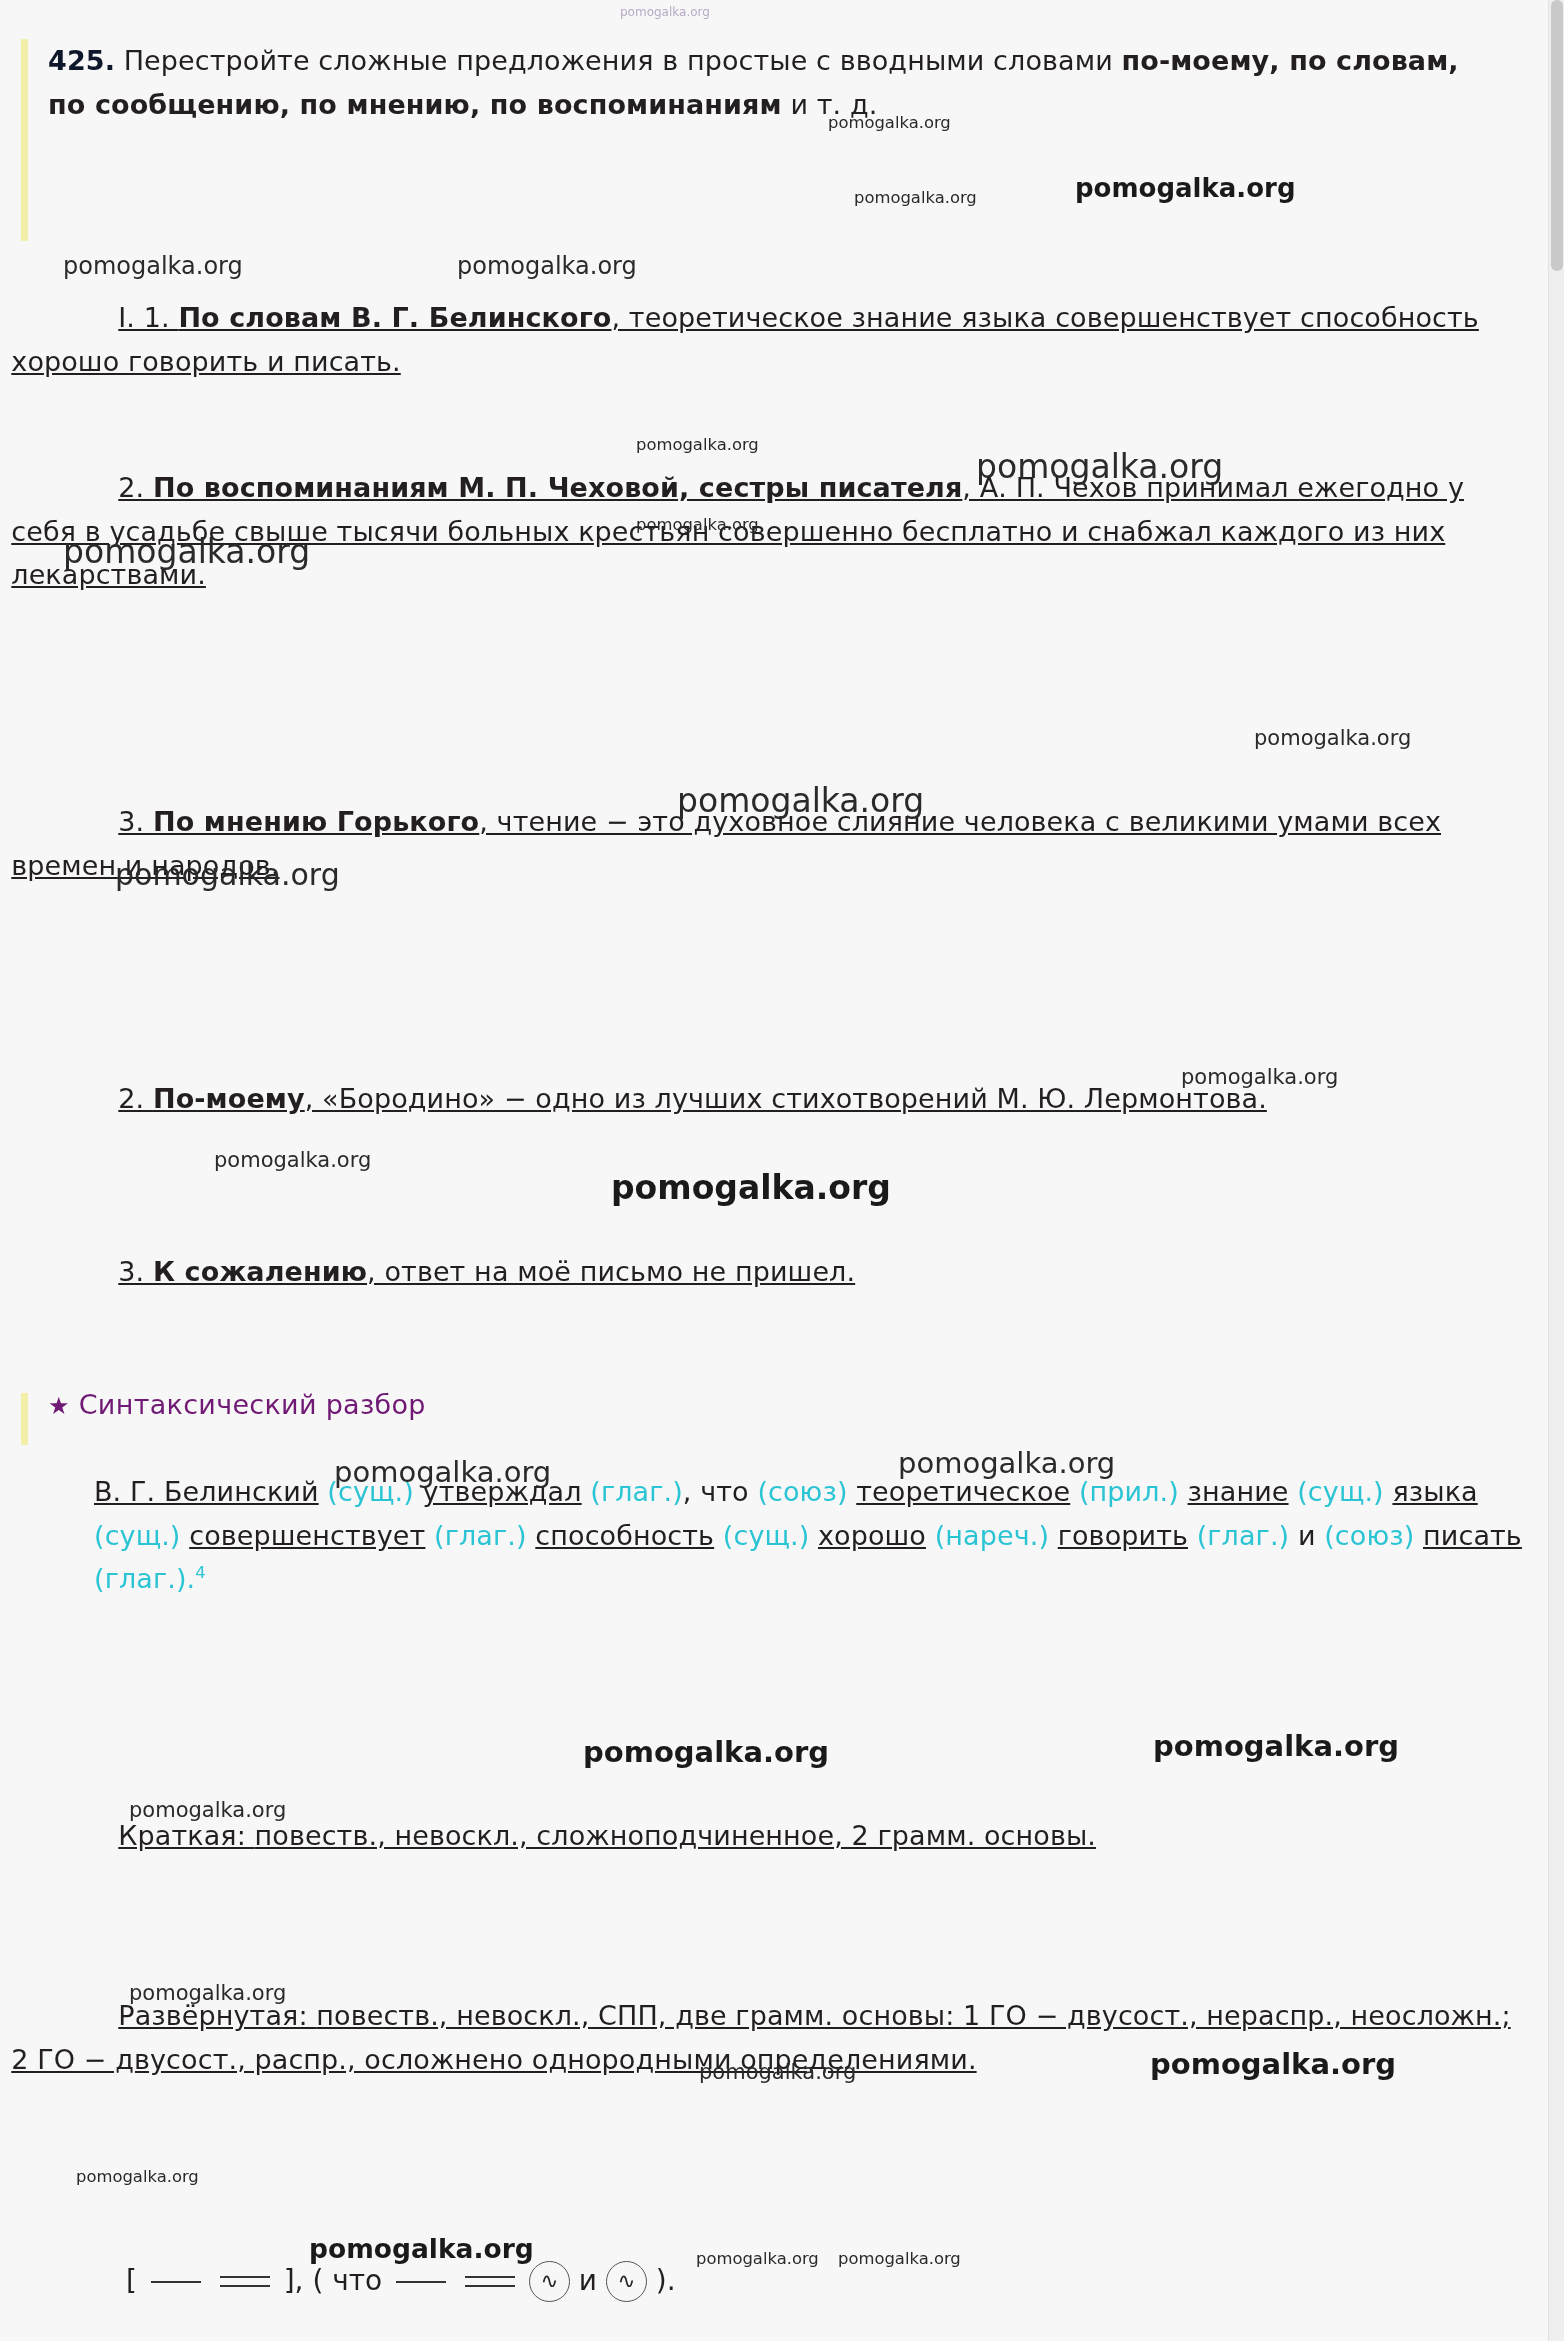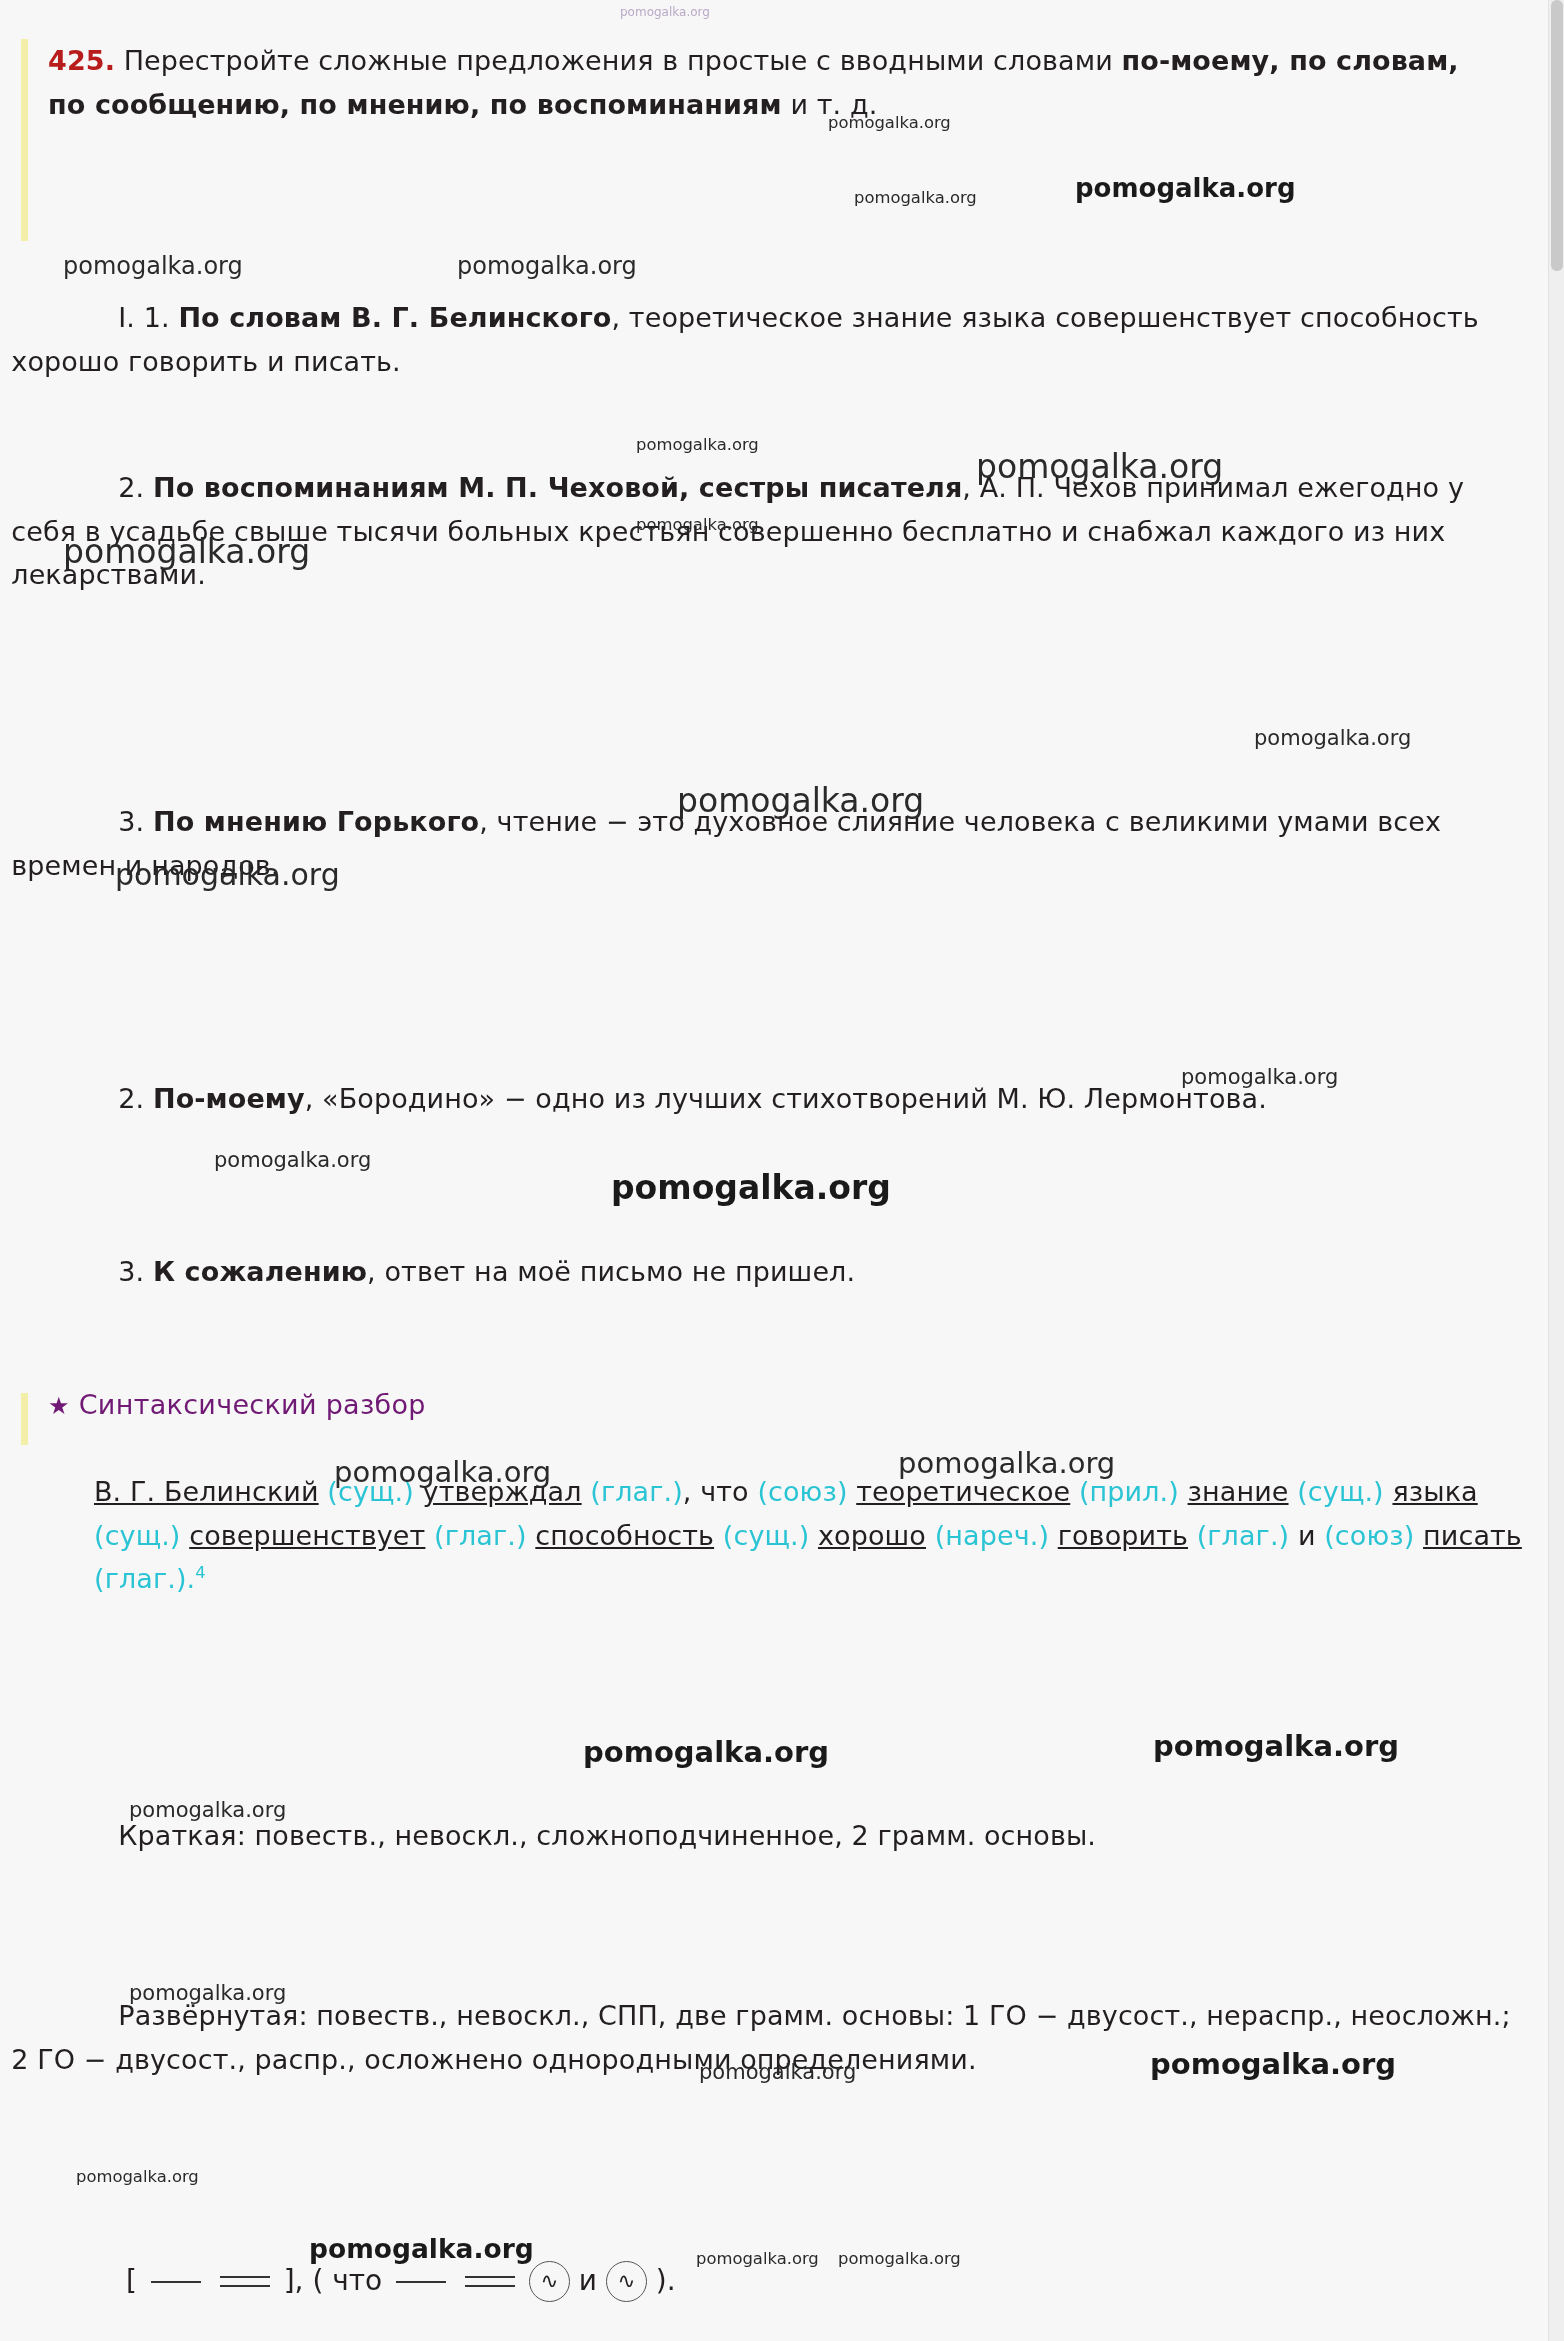--- a/index.html
+++ b/index.html
@@ -54,33 +54,34 @@
     line-height: 1.62;
     letter-spacing: 0.1px;
   }
   .task-head {
     position: absolute;
     top: 39px;
     left: 48px;
     width: 1449px;
   }
   .num {
-    color: #b91c1c;
+    color: #0f172a;
     font-weight: bold;
   }
   b, .b {
     font-weight: bold;
   }
   .body-block {
     position: absolute;
     left: 11.3px;
     width: 1512px;
   }
   .indent {
     text-indent: 107px;
+    text-decoration: underline;
   }
   .sec-title {
     position: absolute;
     top: 1389px;
     left: 48px;
     font-size: 27px;
     color: #701a75;
     letter-spacing: 0.3px;
   }
   .star { font-size: 24px; }

